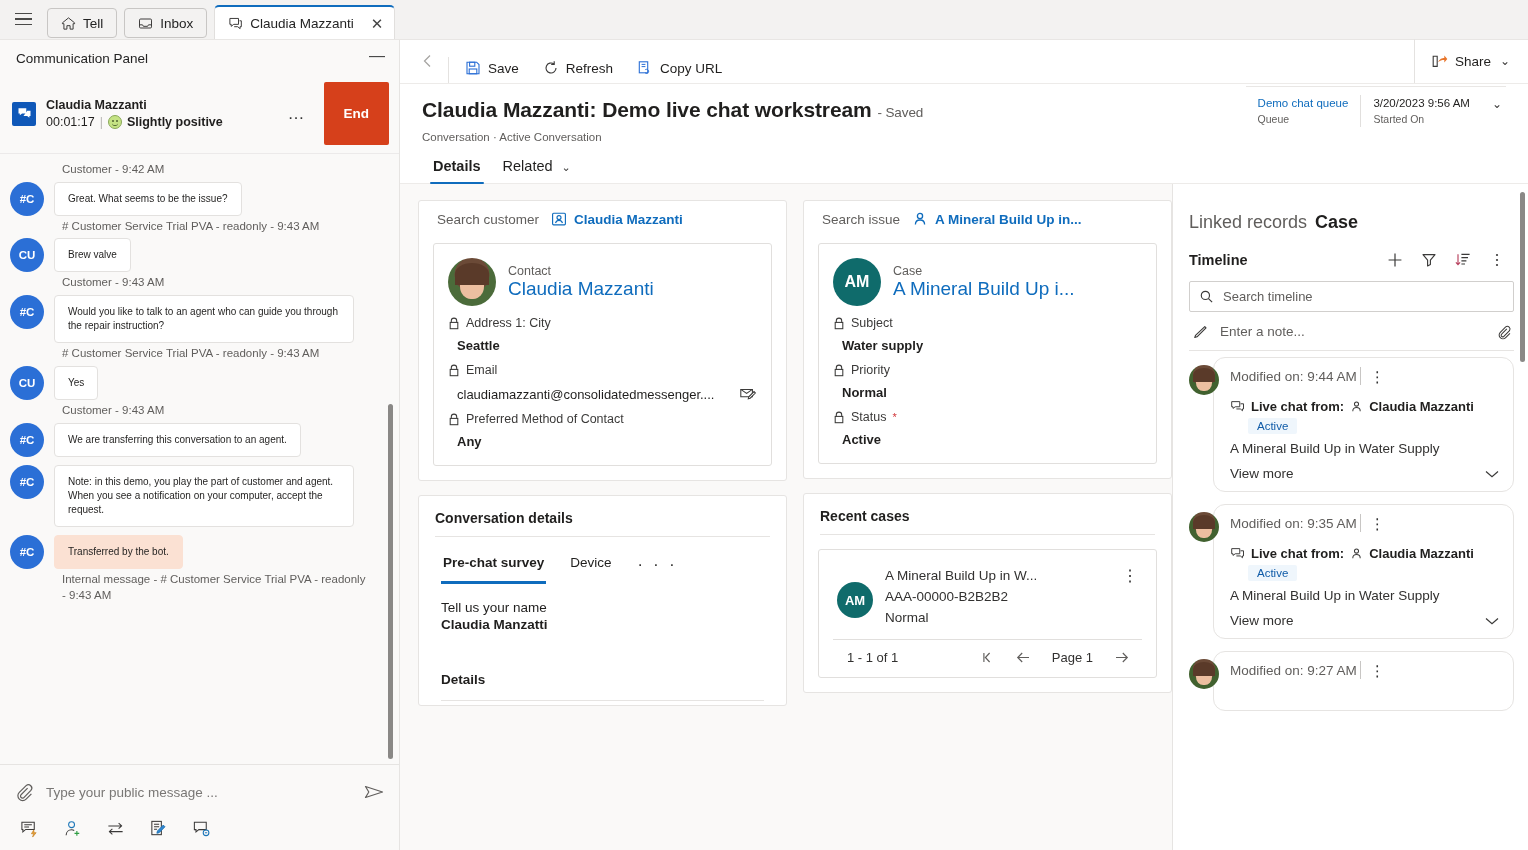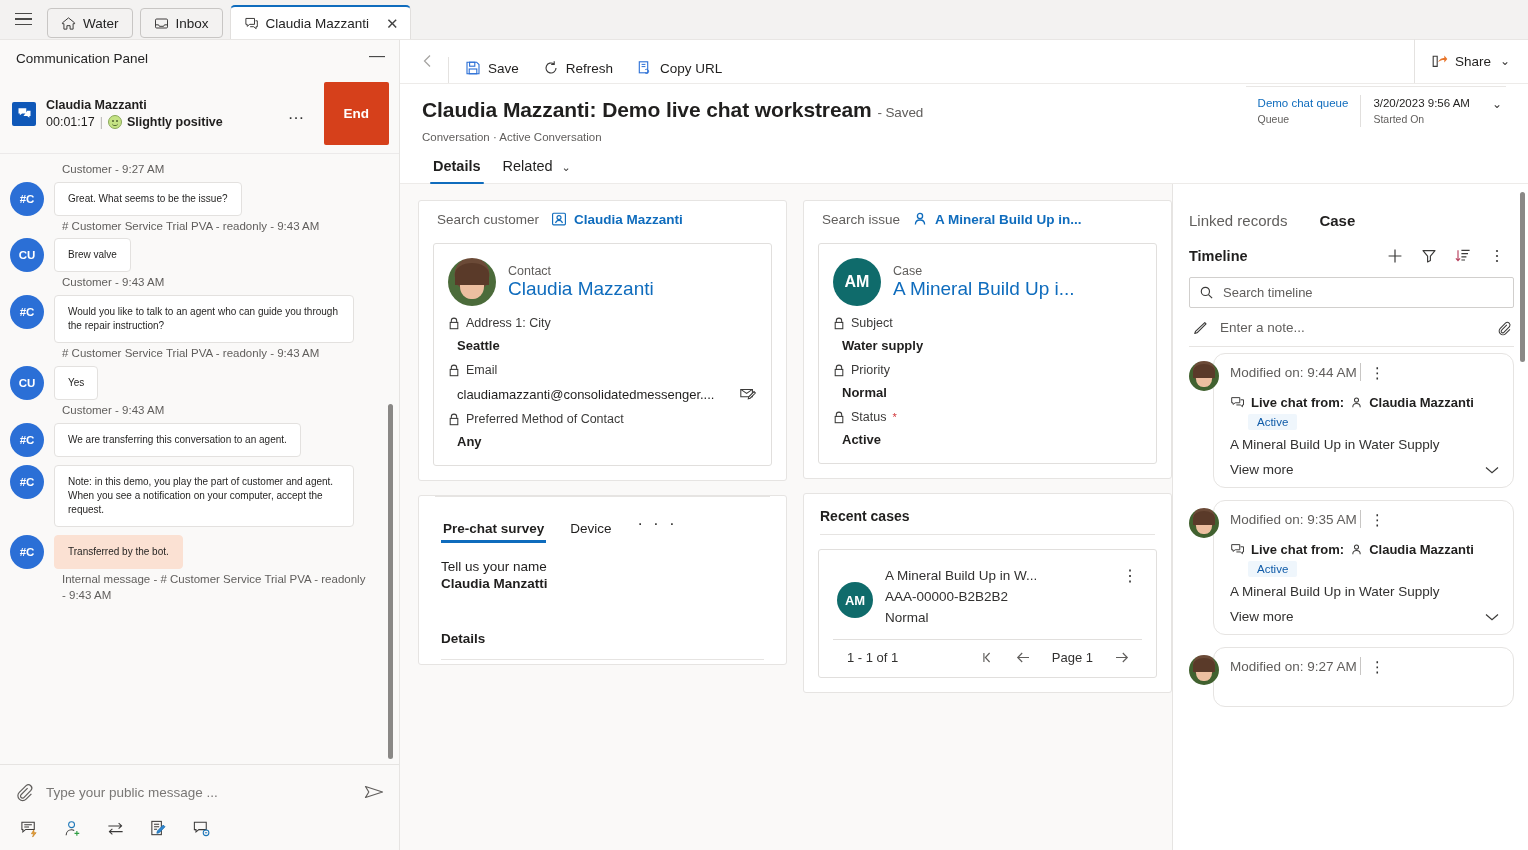--- a/index.html
+++ b/index.html
@@ -150,21 +150,21 @@
     overflow: hidden; text-overflow: ellipsis; cursor: pointer; }
   .fld { margin-top: 10px; }
   .fld-lbl { display: flex; align-items: center; gap: 6px; font-size: 12.5px; color: #3b3a39; }
   .fld-lbl .req { color: #d13438; font-size: 11px; }
   .fld-val { font-size: 13px; font-weight: 700; color: #201f1e; margin: 8px 0 0 9px; }
   .fld-val-row { display: flex; align-items: center; justify-content: space-between; gap: 8px; margin: 9px 0 0 9px; }
   .fld-val-row .txt { font-size: 13px; color: #201f1e; white-space: nowrap; overflow: hidden;
     text-overflow: ellipsis; }
 
   .survey-tabs { display: flex; align-items: flex-end; gap: 0; padding: 14px 0 0 22px; }
-  .stab { font-size: 13.5px; color: #201f1e; padding: 4px 2px 7px 2px; margin-right: 22px;
+  .stab { font-size: 13.5px; color: #201f1e; padding: 4px 2px 14px 2px; margin-right: 22px;
     position: relative; cursor: pointer; }
   .stab.active { font-weight: 700; }
   .stab.active::after { content: ""; position: absolute; left: 0; right: 0; bottom: 0;
     height: 3px; background: #0f6cbd; }
   .stab.dots { letter-spacing: 3px; color: #201f1e; font-size: 16px; padding-bottom: 10px; }
   .survey-body { padding: 16px 22px 4px 22px; }
   .survey-q { font-size: 13.5px; color: #201f1e; }
   .survey-a { font-size: 13.5px; color: #201f1e; font-weight: 700; margin-top: 2px; }
   .survey-det { font-size: 13.5px; font-weight: 700; color: #201f1e; margin-top: 40px; }
   .survey-rule { height: 1px; background: #e6e4e2; margin-top: 13px; }
@@ -181,21 +181,21 @@
   .rc-foot { border-top: 1px solid #e1dfdd; margin: 0 14px; display: flex; align-items: center;
     gap: 0; padding: 10px 4px 12px 4px; font-size: 13px; color: #323130; }
   .rc-count { flex: 0 0 auto; padding-left: 10px; }
   .rc-pager { flex: 1 1 auto; display: flex; align-items: center; justify-content: flex-end; gap: 20px; padding-right: 8px; }
   .pg-ic { color: #605e5c; cursor: pointer; display: inline-flex; }
   .pg-ic.active { color: #201f1e; }
 
   
   .rightpane { width: 356px; flex: 0 0 356px; background: #fff; border-left: 1px solid #e6e4e2;
     display: flex; flex-direction: column; position: relative; min-height: 0; }
-  .lr-row { display: flex; align-items: center; gap: 32px; padding: 28px 16px 14px 16px; font-size: 15px; }
+  .lr-row { display: flex; align-items: center; gap: 8px; padding: 28px 16px 14px 16px; font-size: 18px; }
   .lr-lbl { color: #605e5c; }
   .lr-val { font-weight: 700; color: #201f1e; cursor: pointer; }
   .tl-head { display: flex; align-items: center; padding: 0 14px 6px 16px; }
   .tl-title { font-size: 14.5px; font-weight: 700; color: #201f1e; flex: 1 1 auto; }
   .tl-ic { padding: 4px 8px; cursor: pointer; display: inline-flex; align-items: center; }
   .tl-search { margin: 2px 14px 0 16px; border: 1px solid #d1cfcd; border-radius: 2px; height: 31px;
     display: flex; align-items: center; gap: 9px; padding: 0 9px; }
   .tl-search input { border: none; outline: none; background: transparent; font-size: 13px;
     font-family: inherit; color: #201f1e; flex: 1 1 auto; }
   .tl-search input::placeholder { color: #605e5c; }
@@ -240,21 +240,21 @@
         <span></span>
         <span></span>
     </div>
 
     <div class="tab">
       <span class="ic">
         <svg width="15" height="15" viewBox="0 0 16 16">
             <path d="M8 2 1.5 7.3v.9h1.6V14h3.2v-3.7h3.4V14h3.2V8.2h1.6v-.9z" fill="none" stroke="#3b3a39" stroke-width="1.05"></path>
           </svg>
       </span>
-      <span>Water</span>
+      <span>Tell</span>
     </div>
 
     <div class="tab">
       <span class="ic">
         <svg width="15" height="15" viewBox="0 0 16 16">
             <rect x="1.6" y="3.2" width="12.8" height="9.6" rx="1.2" fill="none" stroke="#3b3a39" stroke-width="1.05"></rect>
             <path d="M1.6 9.4h3.2l1 1.6h4.4l1-1.6h3.2" fill="none" stroke="#3b3a39" stroke-width="1.05"></path>
           </svg>
       </span>
       <span>Inbox</span>
@@ -296,21 +296,21 @@
                 <i></i>
               </span>
             <span style="font-weight:700">Slightly positive</span>
           </div>
         </div>
         <span class="sess-dots">…</span>
         <button class="end-btn">End</button>
       </div>
 
       <div class="chat-scroll">
-        <div class="msg-meta first">Customer - 9:27 AM</div>
+        <div class="msg-meta first">Customer - 9:42 AM</div>
 
         <div class="msg-row">
           <div class="avatar-c">#C</div>
           <div class="bubble">Great. What seems to be the issue?</div>
         </div>
         <div class="msg-meta"># Customer Service Trial PVA - readonly - 9:43 AM</div>
 
         <div class="msg-row">
           <div class="avatar-c">CU</div>
           <div class="bubble">Brew valve</div>
@@ -558,20 +558,21 @@
                         </svg>
                     </span>
                     <span>Preferred Method of Contact</span>
                   </div>
                   <div class="fld-val">Any</div>
                 </div>
               </div>
             </div>
 
             <div class="card">
+              <div class="card-sect-title">Conversation details</div>
               <div class="card-sect-rule"></div>
 
               <div class="survey-tabs">
                 <div class="stab active">Pre-chat survey</div>
                 <div class="stab">Device</div>
                 <div class="stab dots">· · ·</div>
               </div>
 
               <div class="survey-body">
                 <div class="survey-q">Tell us your name</div>

